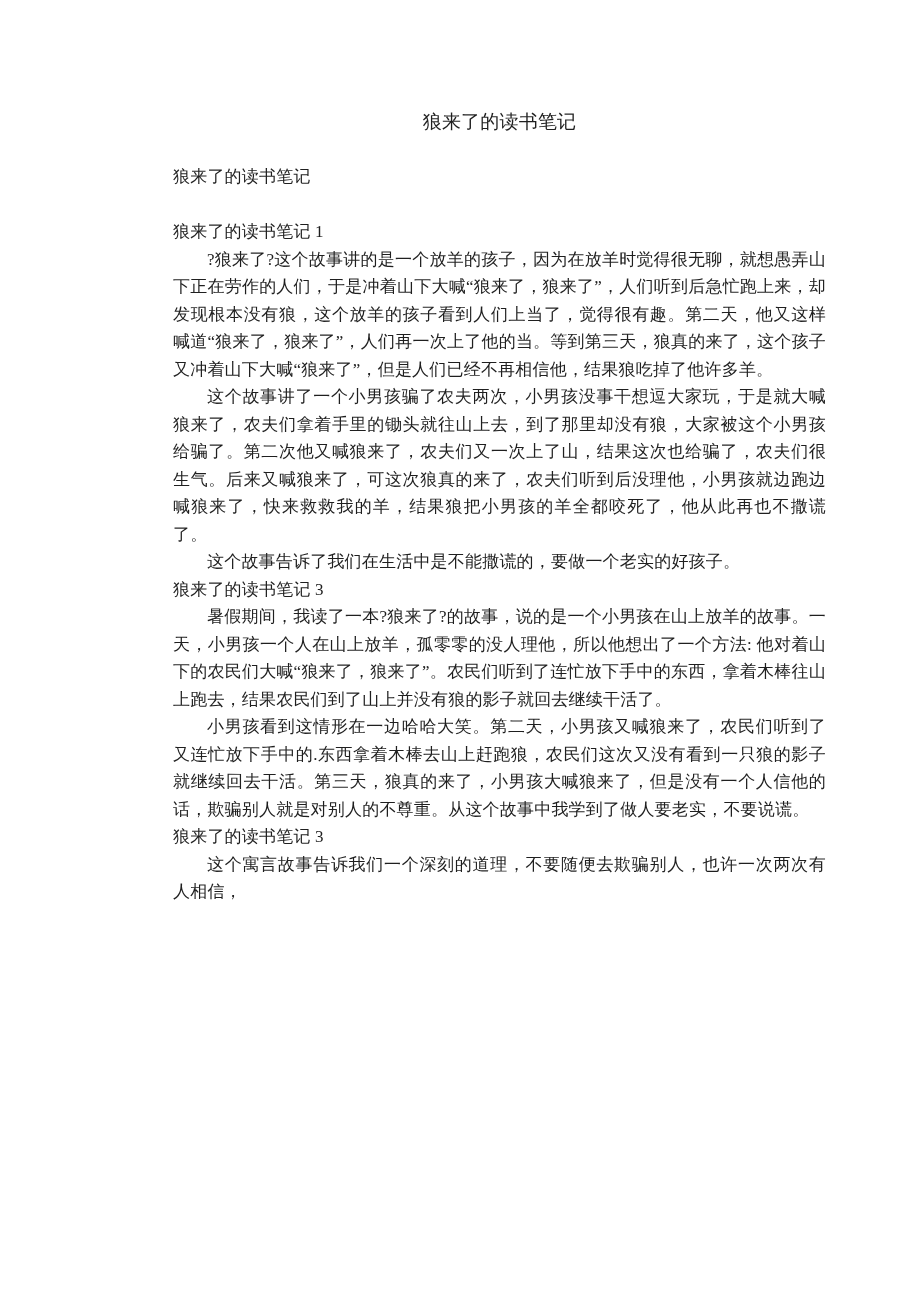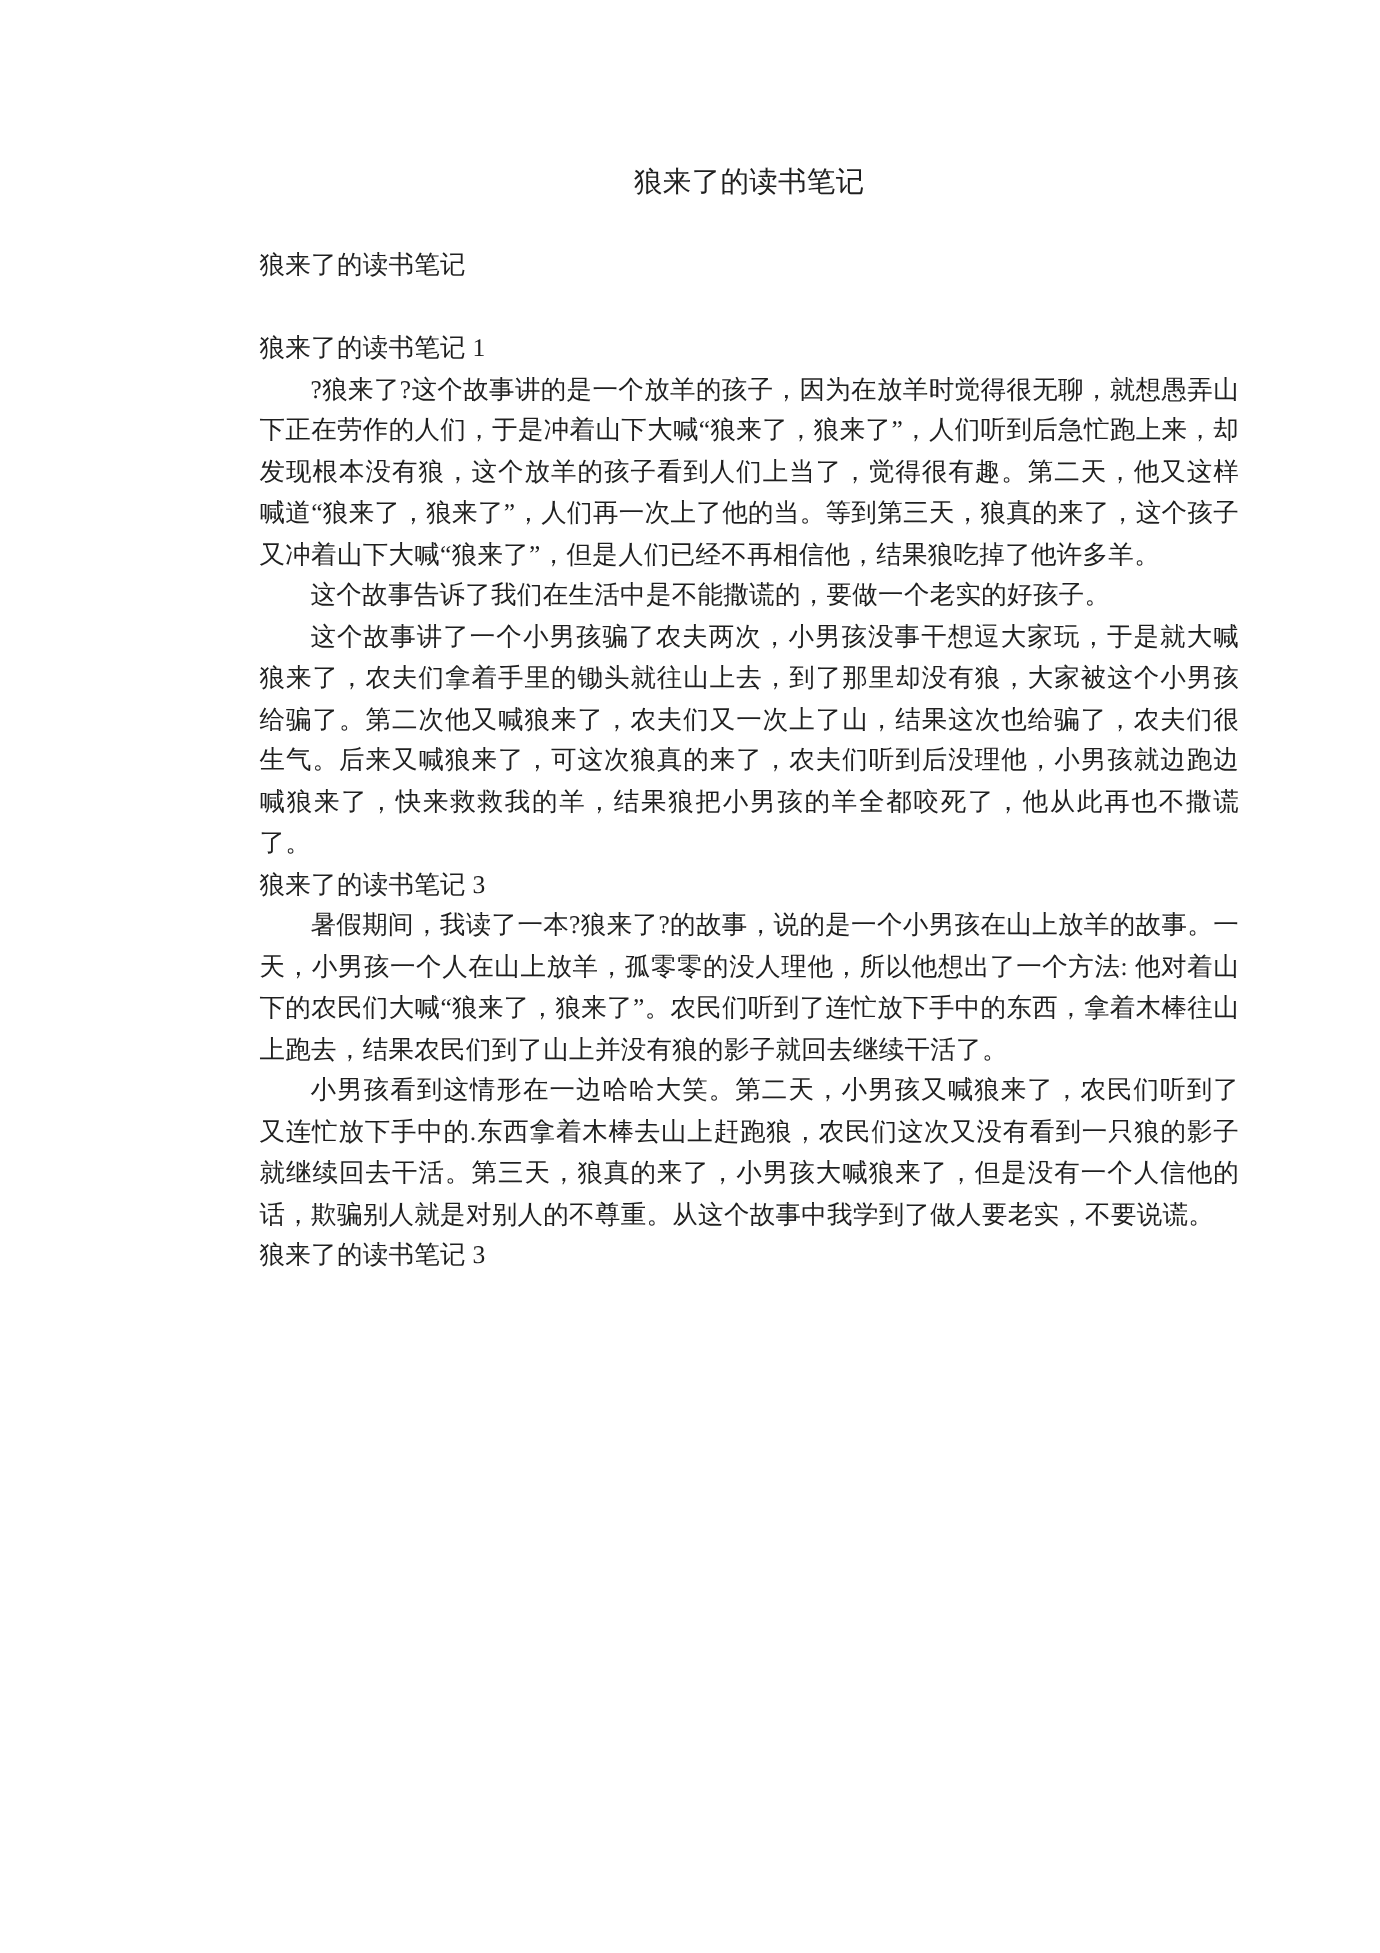--- a/index.html
+++ b/index.html
@@ -53,27 +53,28 @@
   <div class="doc-title">狼来了的读书笔记</div>
 
   <div class="doc-subtitle">狼来了的读书笔记</div>
 
   <div class="section">
     <div class="sec-heading">狼来了的读书笔记 1</div>
     <p class="para">?狼来了?这个故事讲的是一个放羊的孩子，因为在放羊时觉得很无聊，就想愚弄山下正在劳作的人们，于是冲着山下大喊“狼来了，狼来了”，人们听到后急忙跑上来，却发现根本没有狼，这个放羊的孩子看到人们上当了，觉得很有趣。第二天，他又这样喊道“狼来了，狼来了”，人们再一次上了他的当。等到第三天，狼真的来了，这个孩子又冲着山下大喊“狼来了”，但是人们已经不再相信他，结果狼吃掉了他许多羊。</p>
   </div>
 
   <div class="section">
+    <p class="para">这个故事讲了一个小男孩骗了农夫两次，小男孩没事干想逗大家玩，于是就大喊狼来了，农夫们拿着手里的锄头就往山上去，到了那里却没有狼，大家被这个小男孩给骗了。第二次他又喊狼来了，农夫们又一次上了山，结果这次也给骗了，农夫们很生气。后来又喊狼来了，可这次狼真的来了，农夫们听到后没理他，小男孩就边跑边喊狼来了，快来救救我的羊，结果狼把小男孩的羊全都咬死了，他从此再也不撒谎了。</p>
     <p class="para">这个故事告诉了我们在生活中是不能撒谎的，要做一个老实的好孩子。</p>
-    <p class="para">这个故事讲了一个小男孩骗了农夫两次，小男孩没事干想逗大家玩，于是就大喊狼来了，农夫们拿着手里的锄头就往山上去，到了那里却没有狼，大家被这个小男孩给骗了。第二次他又喊狼来了，农夫们又一次上了山，结果这次也给骗了，农夫们很生气。后来又喊狼来了，可这次狼真的来了，农夫们听到后没理他，小男孩就边跑边喊狼来了，快来救救我的羊，结果狼把小男孩的羊全都咬死了，他从此再也不撒谎了。</p>
   </div>
 
   <div class="section">
     <div class="sec-heading">狼来了的读书笔记 3</div>
     <p class="para">暑假期间，我读了一本?狼来了?的故事，说的是一个小男孩在山上放羊的故事。一天，小男孩一个人在山上放羊，孤零零的没人理他，所以他想出了一个方法: 他对着山下的农民们大喊“狼来了，狼来了”。农民们听到了连忙放下手中的东西，拿着木棒往山上跑去，结果农民们到了山上并没有狼的影子就回去继续干活了。</p>
     <p class="para">小男孩看到这情形在一边哈哈大笑。第二天，小男孩又喊狼来了，农民们听到了又连忙放下手中的.东西拿着木棒去山上赶跑狼，农民们这次又没有看到一只狼的影子就继续回去干活。第三天，狼真的来了，小男孩大喊狼来了，但是没有一个人信他的话，欺骗别人就是对别人的不尊重。从这个故事中我学到了做人要老实，不要说谎。</p>
   </div>
 
   <div class="section">
     <div class="sec-heading">狼来了的读书笔记 3</div>
+    <p class="para">这个寓言故事告诉我们一个深刻的道理，不要随便去欺骗别人，也许一次两次有人相信，</p>
   </div>
 
 </div>
 
 </body></html>

